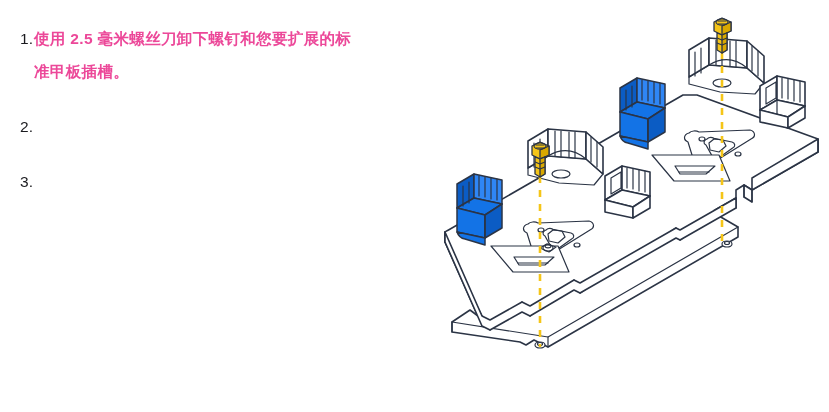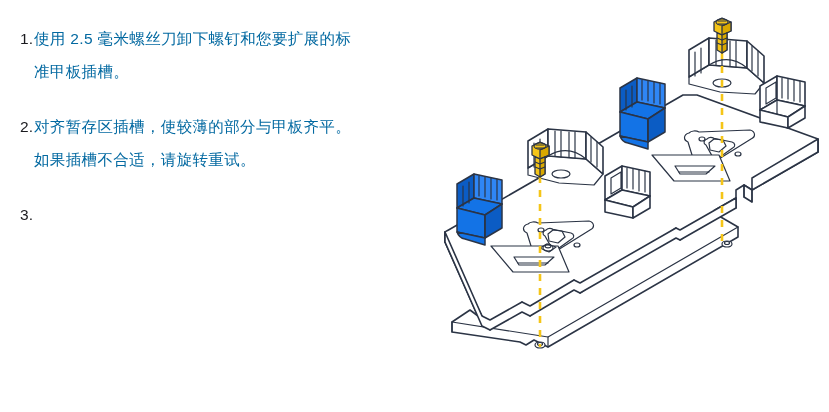--- a/index.html
+++ b/index.html
@@ -45,23 +45,24 @@
     font-size: 15.5px;
     line-height: 33px;
     color: #1b1b1f;
     letter-spacing: 0.2px;
   }
   .step-text {
     flex: 1 1 auto;
     max-width: 330px;
     font-size: 15.5px;
     line-height: 33px;
-    color: #0369a1;
+    color: #ec4899;
     letter-spacing: 0.35px;
     word-break: break-word;
+    font-weight: bold;
   }
 
   
   .figure {
     flex: 1 1 auto;
     position: relative;
     height: 412px;
   }
   .figure svg {
     display: block;
@@ -76,21 +77,20 @@
 
   <div class="instructions">
 
     <div class="step">
       <div class="step-marker">1.</div>
       <div class="step-text">使用 2.5 毫米螺丝刀卸下螺钉和您要扩展的标准甲板插槽。</div>
     </div>
 
     <div class="step">
       <div class="step-marker">2.</div>
-      <div class="step-text">对齐暂存区插槽，使较薄的部分与甲板齐平。如果插槽不合适，请旋转重试。</div>
     </div>
 
     <div class="step">
       <div class="step-marker">3.</div>
     </div>
 
   </div>
 
   <div class="figure">
     <svg viewBox="0 0 399 412" xmlns="http://www.w3.org/2000/svg">

